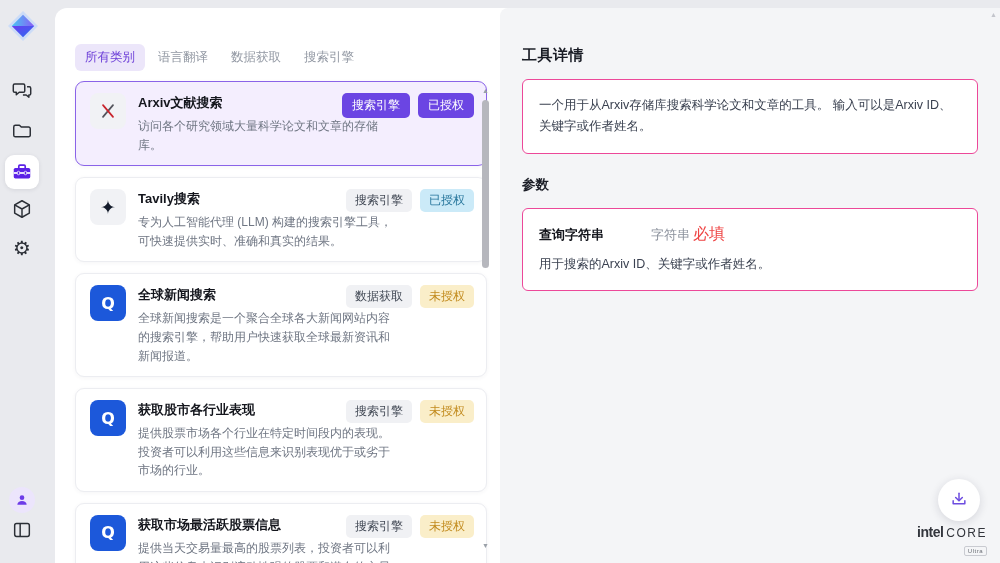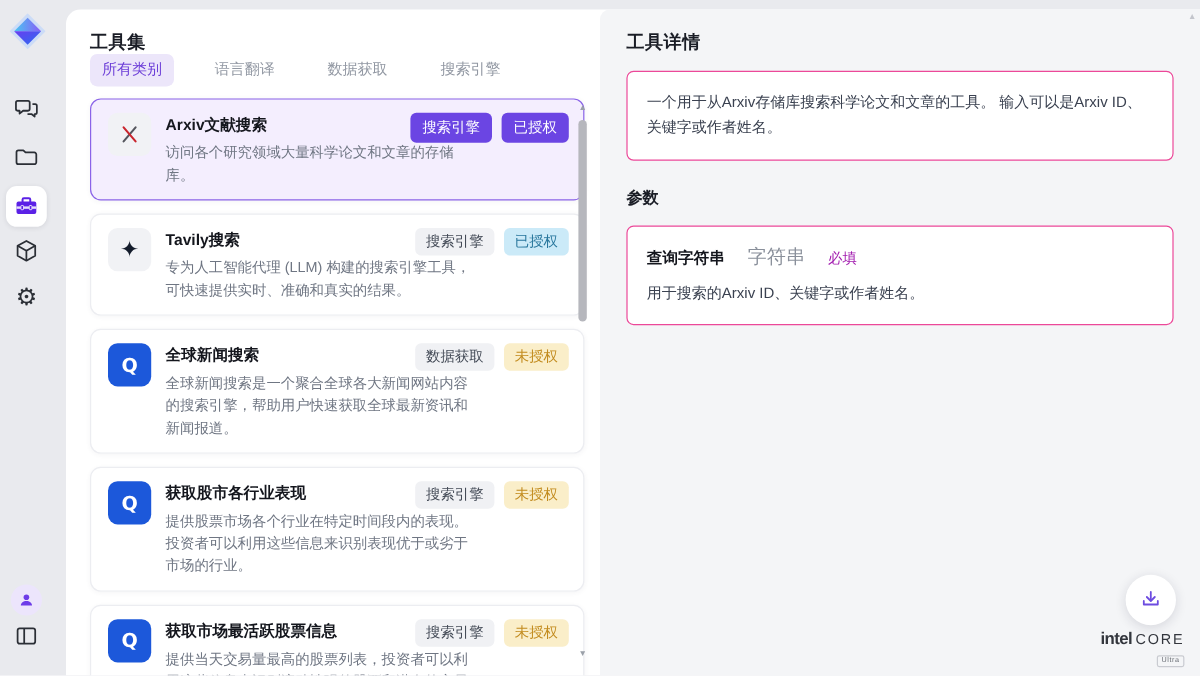--- a/index.html
+++ b/index.html
@@ -17,21 +17,21 @@
   .rail-active { position:absolute; left:5px; width:34px; height:34px; background:#fff; border-radius:9px; box-shadow:0 1px 4px rgba(40,40,60,.10); display:flex; align-items:center; justify-content:center; cursor:pointer; }
   .gear-glyph { font-size:20px; line-height:1; color:#2b2f36; }
   .user-bubble { position:absolute; left:9px; width:26px; height:26px; border-radius:50%; background:#ece5fc; display:flex; align-items:center; justify-content:center; cursor:pointer; }
 
   
   .window { position:absolute; left:55px; top:8px; right:0; bottom:0; background:#fff; border-radius:12px 0 0 0; display:flex; overflow:hidden; }
 
   
   .list-panel { width:438px; padding:18px 0 0 20px; position:relative; flex:none; }
   .list-title { font-size:15px; font-weight:bold; letter-spacing:.5px; }
-  .tabs { display:flex; align-items:center; gap:24px; }
+  .tabs { display:flex; align-items:center; gap:3px; margin-top:18px; }
   .tab { font-size:12.5px; color:#9298a3; padding:5px 10px; border-radius:6px; cursor:pointer; white-space:nowrap; }
   .tab.active { background:#ece6fa; color:#6d3fd8; }
   .cards { margin-top:10px; width:412px; display:flex; flex-direction:column; gap:11px; }
   .card { position:relative; background:#fff; border:1px solid #ecedf1; border-radius:9px; padding:11px 12px 11px 14px; box-shadow:0 1px 4px rgba(50,50,70,.05); cursor:pointer; }
   .card.selected { background:#f4eefe; border:1.5px solid #8a63e8; }
   .card-body { display:flex; gap:12px; }
   .tool-ico { flex:none; width:36px; height:36px; border-radius:8px; background:#f1f2f5; display:flex; align-items:center; justify-content:center; }
   .tool-ico.blue { background:#1c58da; }
   .tool-ico .q { color:#fff; font-weight:bold; font-size:16px; font-family:"DejaVu Sans",sans-serif; }
   .sparkle { font-size:19px; color:#141c2b; line-height:1; }
@@ -45,28 +45,28 @@
   .badge.yellow { background:#faeec9; color:#c28b1e; }
 
   
   .vscroll { position:absolute; right:2px; top:78px; bottom:12px; width:11px; }
   .vscroll .arr { position:absolute; left:0; width:11px; text-align:center; font-size:7px; color:#9aa0a8; line-height:10px; }
   .vscroll .arr.up { top:0; } .vscroll .arr.dn { bottom:0; }
   .vscroll .thumb { position:absolute; left:2px; top:14px; width:7px; height:168px; background:#b6b7bd; border-radius:4px; cursor:grab; }
 
   
   .detail-panel { flex:1; margin-left:7px; background:#f4f5f7; border-radius:8px 0 0 0; padding:18px 22px; position:relative; }
-  .detail-title { font-size:15px; font-weight:bold; letter-spacing:.5px; }
+  .detail-title { font-size:15px; font-weight:bold; letter-spacing:.5px;margin-top:20px; }
   .section-h { font-size:13.5px; font-weight:bold; margin-top:22px; }
   .detail-card { margin-top:14px; background:#fff; border:1px solid #ec4899; border-radius:6px; padding:15px 16px; }
   .detail-card p { font-size:12.5px; color:#3a4150; line-height:1.7; }
-  .param-line { display:flex; align-items:baseline; gap:19px; margin-bottom:9px;text-align:right; }
+  .param-line { display:flex; align-items:baseline; gap:3px; margin-bottom:9px;text-align:right; }
   .param-name { font-size:13px; font-weight:bold; color:#14161d; }
-  .param-type { font-size:16px; color:#8a909b; }
-  .param-req  { font-size:12px; color:#a21caf; }
+  .param-type { font-size:13px; color:#8a909b;margin-left:44px; }
+  .param-req  { font-size:16px; color:#ef4444; }
   .detail-scroll-arrow { position:absolute; top:3px; right:3px; font-size:7px; color:#c3c5cc; }
 
   
   .dl-btn { position:absolute; right:20px; bottom:42px; width:42px; height:42px; border-radius:50%; background:#fff; box-shadow:0 2px 10px rgba(30,30,60,.14); display:flex; align-items:center; justify-content:center; cursor:pointer; border:none; }
   .brand { position:absolute; right:13px; bottom:7px; text-align:right; line-height:1; }
   .brand-row { display:flex; align-items:baseline; gap:3px; }
   .brand-intel { font-size:14px; font-weight:bold; color:#33363d; letter-spacing:-.5px; }
   .brand-core { font-size:17px; color:#33363d; letter-spacing:1.5px; font-variant:small-caps; }
   .brand-badge { display:inline-block; margin-top:2px; font-size:6px; color:#6b6f76; border:1px solid #c9cbd1; border-radius:2px; padding:0 3px; line-height:8px; letter-spacing:.5px; }
 </style>
@@ -137,21 +137,20 @@
     <svg width="22" height="22" viewBox="0 0 24 24" fill="none" stroke="#2b2f36" stroke-width="1.6" stroke-linejoin="round">
       <rect x="4" y="5" width="16" height="14" rx="2"></rect>
       <line x1="10" y1="5" x2="10" y2="19"></line>
     </svg>
   </div>
 </div>
 
 <div class="window">
 
   <div class="list-panel">
-    <div class="list-title">工具集</div>
 
     <div class="tabs">
       <span class="tab active">所有类别</span>
       <span class="tab">语言翻译</span>
       <span class="tab">数据获取</span>
       <span class="tab">搜索引擎</span>
     </div>
 
     <div class="cards">
 

